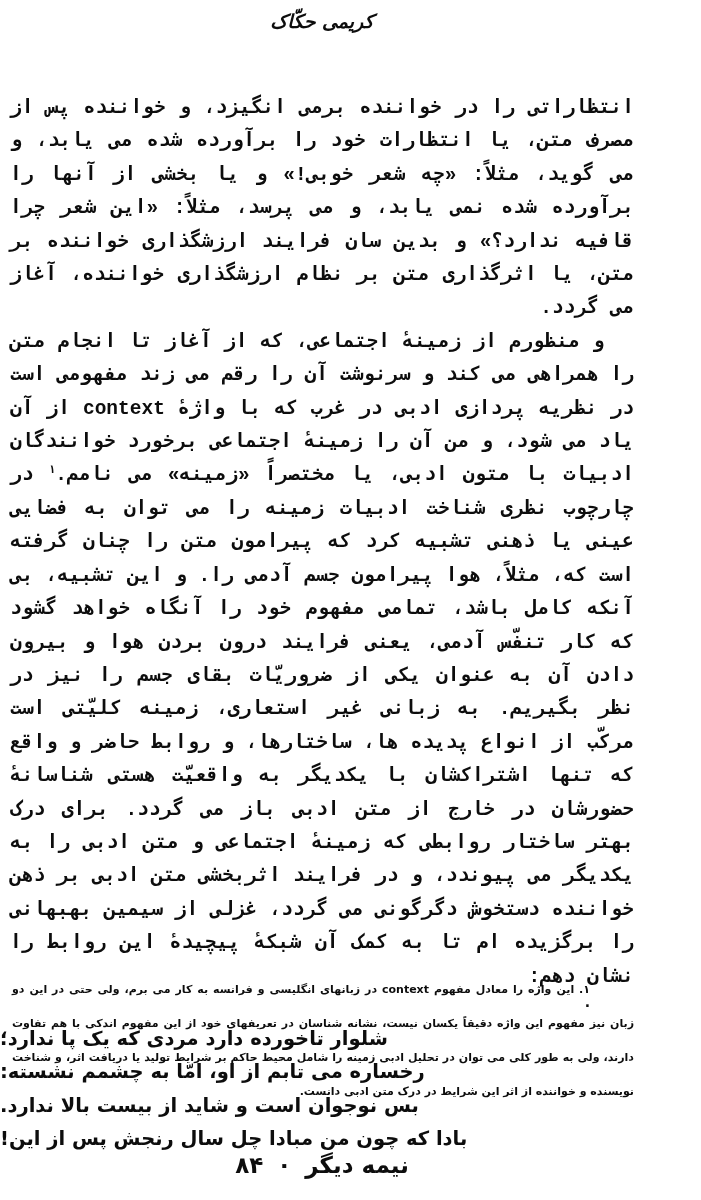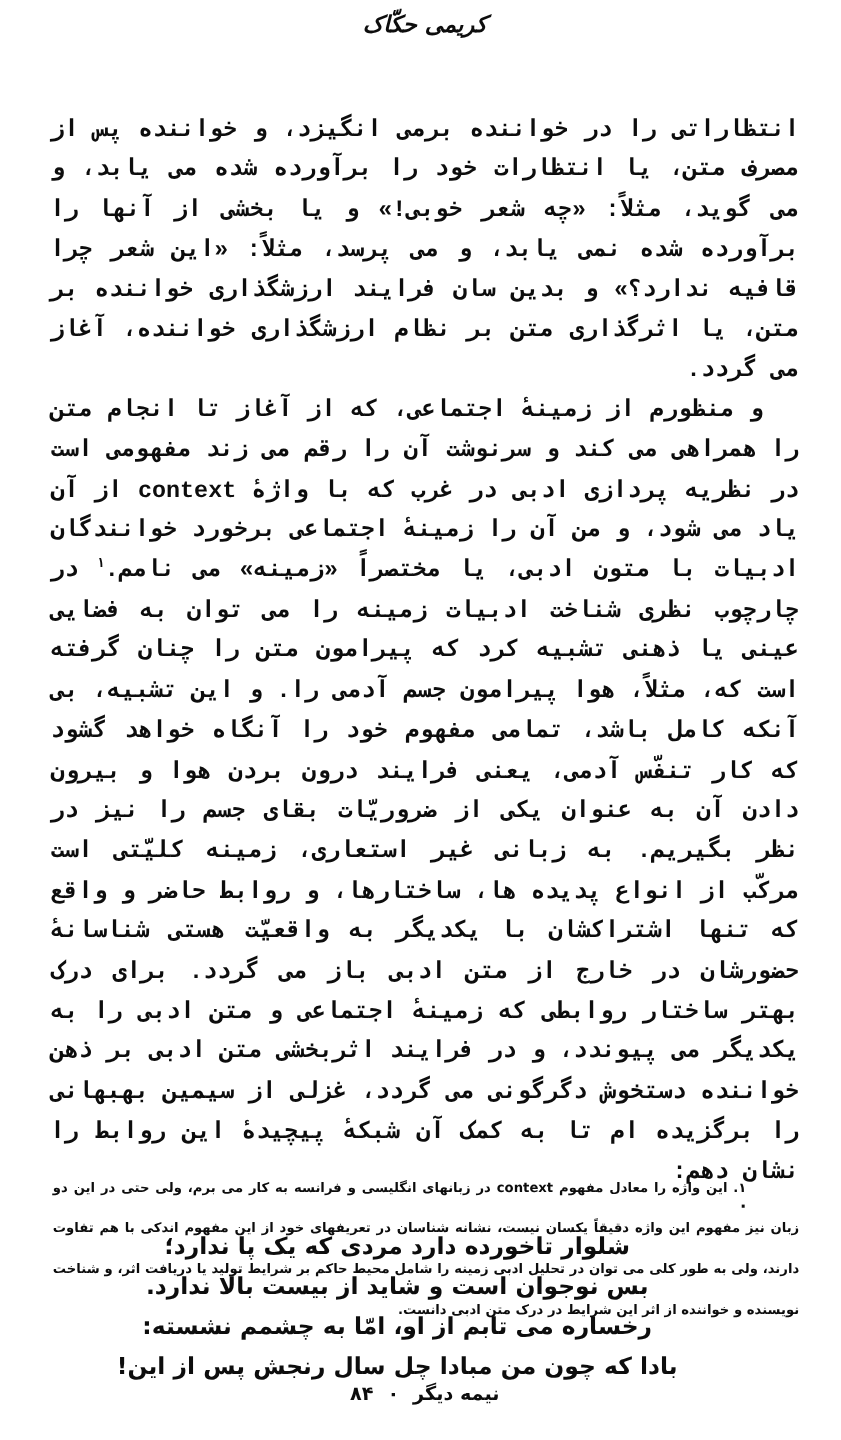--- a/index.html
+++ b/index.html
@@ -6,21 +6,20 @@
   html, body { background: #ffffff; }
   .page {
     position: relative;
     width: 644px;
     height: 1200px;
     background: #ffffff;
     direction: rtl;
     font-family: "DejaVu Sans", sans-serif;
     color: #0d0d0d;
     overflow: hidden;
-    margin-left: 32px;
   }
   .page-header {
     padding-top: 10px;
     text-align: center;
     font-size: 19px;
     font-weight: bold;
     font-style: italic;
   }
   .body-text {
     margin: 60px 10px 0 10px;
@@ -35,21 +34,21 @@
   .footnote-ref {
     vertical-align: super;
     font-size: 11px;
     line-height: 0;
   }
   .poem {
     margin: 28px 46px 0 0;
     font-size: 19.5px;
     font-weight: bold;
     line-height: 33.5px;
-    text-align: center;
+    text-align: left;
   }
   .footnote-block {
     position: absolute;
     top: 973px;
     right: 10px;
     left: 12px;
     font-size: 11px;
     font-weight: bold;
     line-height: 34px;
     text-align: justify;
@@ -61,42 +60,42 @@
     right: 54px;
     font-size: 14px;
     font-weight: bold;
   }
   .page-footer {
     position: absolute;
     top: 1152px;
     left: 0;
     width: 100%;
     text-align: center;
-    font-size: 16px;
+    font-size: 23px;
     font-weight: bold;
   }
   .page-footer span { padding: 0 3px; }
 </style>
 </head>
 <body>
 
 <div class="page">
 
   <div class="page-header">کریمی حکّاک</div>
 
   <div class="body-text">
     <p>انتظاراتی را در خواننده برمی انگیزد، و خواننده پس از مصرف متن، یا انتظارات خود را برآورده شده می یابد، و می گوید، مثلاً: «چه شعر خوبی!» و یا بخشی از آنها را برآورده شده نمی یابد، و می پرسد، مثلاً: «این شعر چرا قافیه ندارد؟» و بدین سان فرایند ارزشگذاری خواننده بر متن، یا اثرگذاری متن بر نظام ارزشگذاری خواننده، آغاز می گردد.</p>
     <p class="para-indent"><span>و منظورم از زمینهٔ اجتماعی، که از آغاز تا انجام متن را همراهی می کند و سرنوشت آن را رقم می زند مفهومی است در نظریه پردازی ادبی در غرب که با واژهٔ context از آن یاد می شود، و من آن را زمینهٔ اجتماعی برخورد خوانندگان ادبیات با متون ادبی، یا مختصراً «زمینه» می نامم.</span><sup class="footnote-ref">۱</sup>
       <span>در چارچوب نظری شناخت ادبیات زمینه را می توان به فضایی عینی یا ذهنی تشبیه کرد که پیرامون متن را چنان گرفته است که، مثلاً، هوا پیرامون جسم آدمی را. و این تشبیه، بی آنکه کامل باشد، تمامی مفهوم خود را آنگاه خواهد گشود که کار تنفّس آدمی، یعنی فرایند درون بردن هوا و بیرون دادن آن به عنوان یکی از ضروریّات بقای جسم را نیز در نظر بگیریم. به زبانی غیر استعاری، زمینه کلیّتی است مرکّب از انواع پدیده ها، ساختارها، و روابط حاضر و واقع که تنها اشتراکشان با یکدیگر به واقعیّت هستی شناسانهٔ حضورشان در خارج از متن ادبی باز می گردد. برای درک بهتر ساختار روابطی که زمینهٔ اجتماعی و متن ادبی را به یکدیگر می پیوندد، و در فرایند اثربخشی متن ادبی بر ذهن خواننده دستخوش دگرگونی می گردد، غزلی از سیمین بهبهانی را برگزیده ام تا به کمک آن شبکهٔ پیچیدهٔ این روابط را نشان دهم:</span></p>
   </div>
 
   <div class="poem">
     <div>شلوار تاخورده دارد مردی که یک پا ندارد؛</div>
+    <div>رخساره می تابم از او، امّا به چشمم نشسته:</div>
     <div>بس نوجوان است و شاید از بیست بالا ندارد.</div>
-    <div>رخساره می تابم از او، امّا به چشمم نشسته:</div>
     <div>بادا که چون من مبادا چل سال رنجش پس از این!</div>
   </div>
 
   <span class="artifact-dot">·</span>
 
   <div class="footnote-block">۱. این واژه را معادل مفهوم context در زبانهای انگلیسی و فرانسه به کار می برم، ولی حتی در این دو زبان نیز مفهوم این واژه دقیقاً یکسان نیست، نشانه شناسان در تعریفهای خود از این مفهوم اندکی با هم تفاوت دارند، ولی به طور کلی می توان در تحلیل ادبی زمینه را شامل محیط حاکم بر شرایط تولید یا دریافت اثر، و شناخت نویسنده و خواننده از اثر این شرایط در درک متن ادبی دانست.</div>
 
   <div class="page-footer">
     <span>نیمه دیگر</span>
     <span>۰</span>

